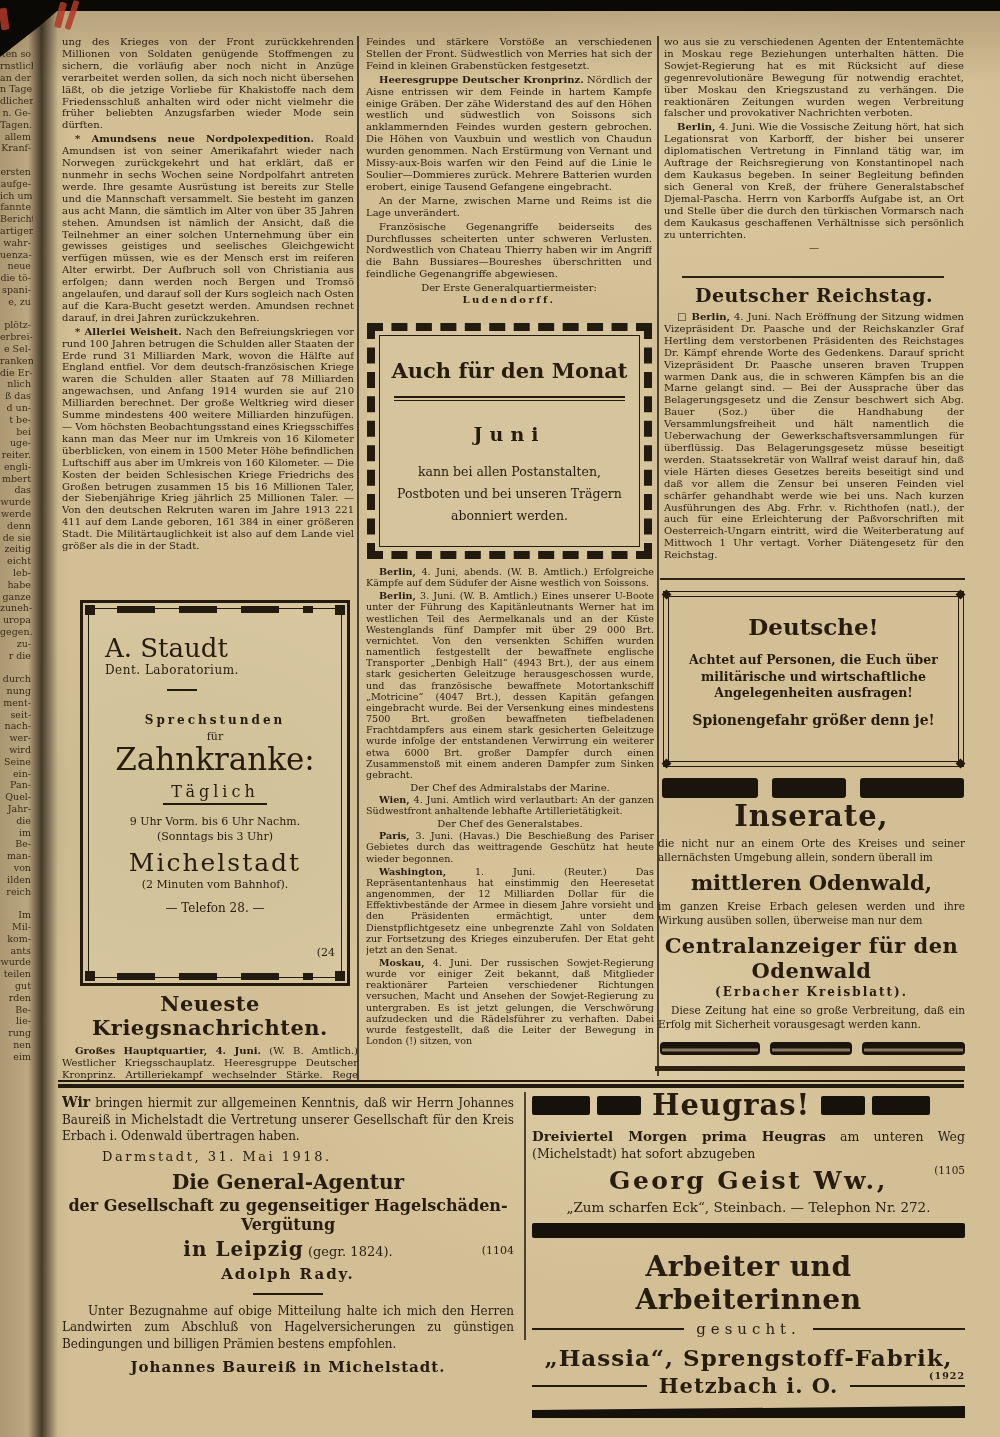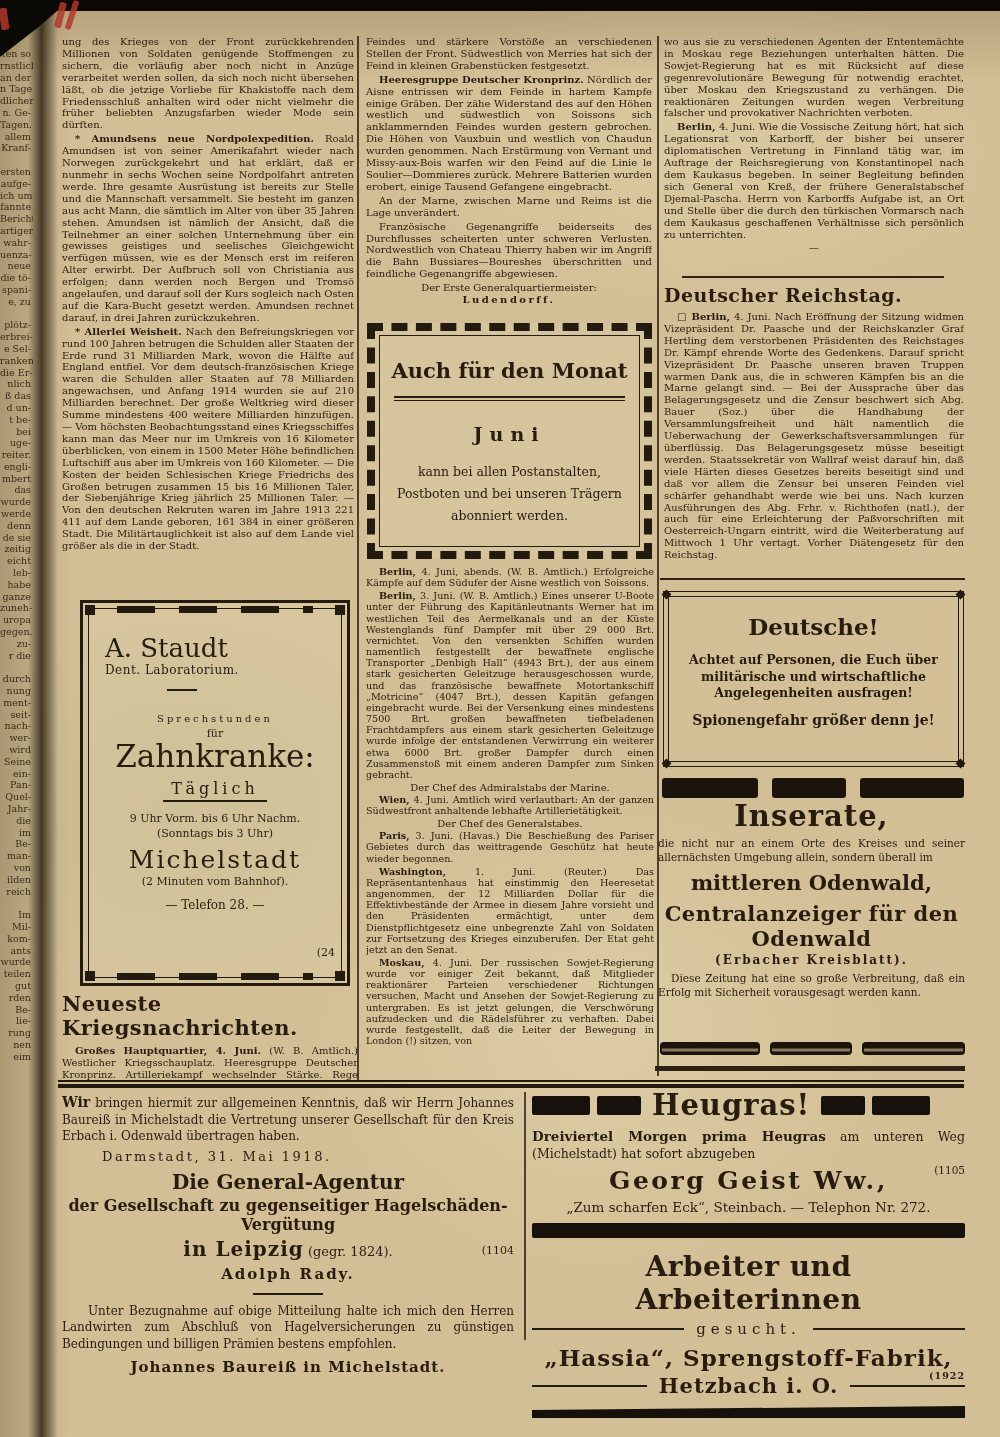--- a/index.html
+++ b/index.html
@@ -28,37 +28,37 @@
   .sep-double{position:absolute;height:8px;
       background:linear-gradient(180deg,#241b10 0 2px,rgba(0,0,0,0) 2px 3.6px,#241b10 3.6px 8px);}
 
   .col{position:absolute;overflow:hidden;}
   .t{margin:0 0 2px 0;text-align:justify;font-size:10px;line-height:11.9px;text-indent:13px;}
   .t.noind{text-indent:0;}
   .t b{font-weight:bold;}
   .c2b .t{font-size:9.6px;line-height:11.15px;margin-bottom:2px;}
   .sign{text-align:center;font-size:10px;line-height:12px;margin:0;}
   .sign.sp{font-weight:bold;letter-spacing:2.5px;}
-  .headline{font-weight:bold;margin:0 0 5px 0;letter-spacing:.5px;}
+  .headline{font-weight:bold;text-align:center;margin:0 0 5px 0;letter-spacing:.5px;}
   .headline.kriegs{font-size:21px;line-height:24px;}
   .headline.reichstag{font-size:19px;line-height:22px;}
   .end-dash{text-align:center;font-size:10px;margin:0;}
 
   
   .staudt{position:absolute;left:80px;top:600px;width:270px;height:386px;border:3px solid #241b10;
       box-sizing:border-box;background:rgba(222,208,172,.35);}
   .staudt .inner{position:absolute;left:5px;top:5px;right:5px;bottom:5px;border:1px solid #241b10;
       text-align:center;}
   .deco-strip{position:absolute;left:34px;right:34px;height:7px;
       background:repeating-linear-gradient(90deg,#241b10 0 38px,rgba(0,0,0,0) 38px 62px);}
   .deco-sq{position:absolute;width:10px;height:10px;background:#241b10;}
   .staudt-name{font-size:26px;text-align:left;margin:26px 0 0 16px;line-height:26px;}
   .staudt-dept{font-size:12px;text-align:left;margin:2px 0 0 16px;letter-spacing:.5px;}
   .staudt-dash{width:30px;border-top:2px solid #241b10;margin:12px 0 0 78px;}
-  .staudt-l1{font-size:10px;font-weight:normal;letter-spacing:3px;margin-top:22px;}
+  .staudt-l1{font-size:12px;font-weight:bold;letter-spacing:3px;margin-top:22px;}
   .staudt-l2{font-size:11px;margin-top:3px;}
   .staudt-l3{font-size:31px;margin-top:0;line-height:33px;}
   .staudt-l4{font-size:16px;letter-spacing:4px;margin-top:6px;display:inline-block;
       border-bottom:2px solid #241b10;padding:0 8px 2px;}
   .staudt-l5{font-size:11px;margin-top:10px;}
   .staudt-l6{font-size:11px;margin-top:2px;}
   .staudt-l7{font-size:13px;font-weight:bold;margin-top:12px;display:inline-block;
       border-bottom:1.5px solid #241b10;padding:0 4px 1px;}
   .staudt-l8{font-size:25px;letter-spacing:2px;margin-top:6px;line-height:27px;}
   .staudt-l9{font-size:11px;margin-top:2px;}
@@ -332,20 +332,21 @@
   <div class="orn-row" style="left:662px;top:778px;width:302px;">
     <div class="orn-blk" style="width:96px;"></div>
     <div class="orn-blk" style="width:74px;"></div>
     <div class="orn-blk" style="width:104px;"></div>
   </div>
 
   <div class="inserate">
     <div class="ins-title">Inserate,</div>
     <p class="ins-p">die nicht nur an einem Orte des Kreises und seiner allernächsten Umgebung allein, sondern überall im</p>
     <div class="ins-sub1">mittleren Odenwald,</div>
+    <p class="ins-p">im ganzen Kreise Erbach gelesen werden und ihre Wirkung ausüben sollen, überweise man nur dem</p>
     <div class="ins-sub2">Centralanzeiger für den Odenwald</div>
     <div class="ins-sub3">(Erbacher Kreisblatt).</div>
     <p class="ins-p last">Diese Zeitung hat eine so große Verbreitung, daß ein Erfolg mit Sicherheit vorausgesagt werden kann.</p>
   </div>
 
   <div class="orn-row" style="left:660px;top:1042px;width:305px;gap:10px;">
     <div class="orn-bar" style="width:100px;"></div>
     <div class="orn-bar" style="width:82px;"></div>
     <div class="orn-bar" style="width:103px;"></div>
   </div>

